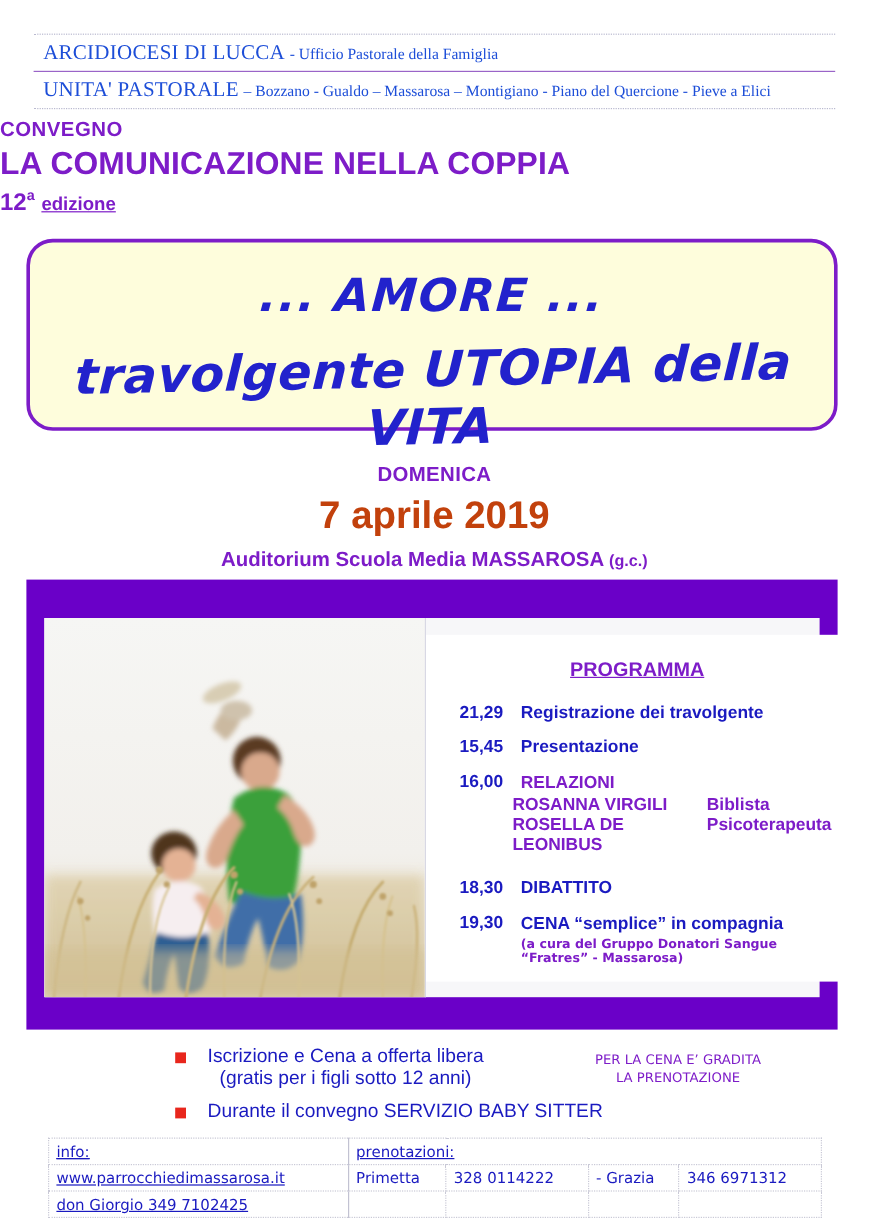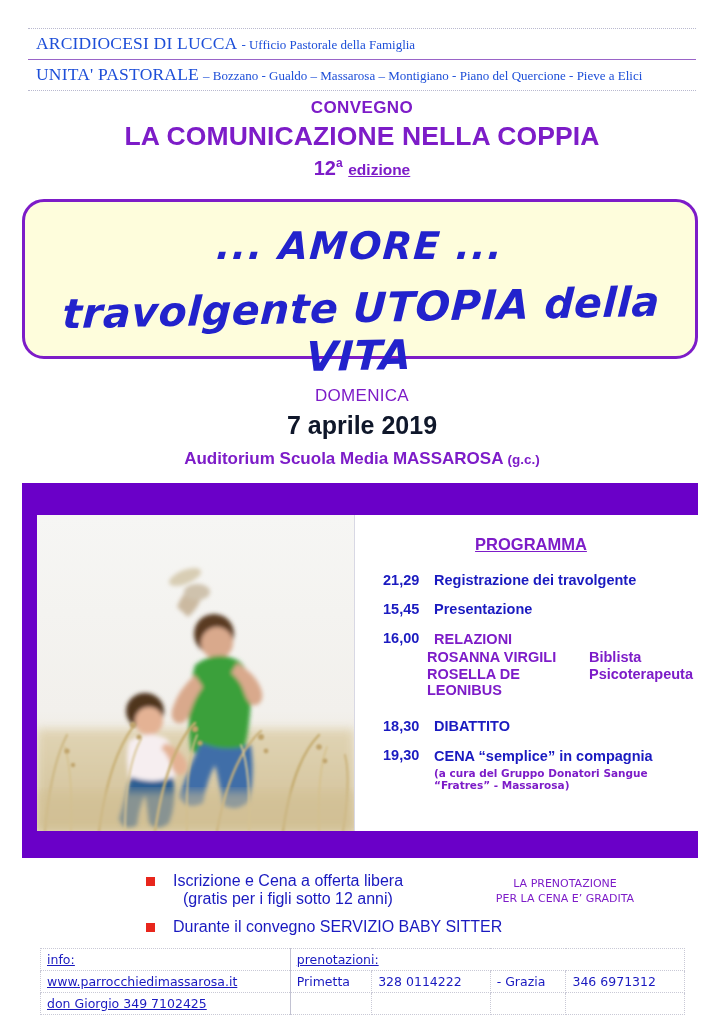--- a/index.html
+++ b/index.html
@@ -38,21 +38,21 @@
   .hdr-sub {
     font-size: 13px;
   }
 
   
   .convegno-block {
     position: absolute;
     left: 0;
     top: 98px;
     width: 724px;
-    text-align: center;
+    text-align: left;
     color: #7D1CC8;
     font-weight: bold;
   }
   .convegno-label { font-size: 17px; letter-spacing: 0.4px; }
   .convegno-main {
     font-size: 26.5px;
     letter-spacing: 0.1px;
     margin-top: 3px;
   }
   .convegno-ed {
@@ -103,28 +103,28 @@
 
   
   .date-block {
     position: absolute;
     left: 0; top: 386px;
     width: 724px;
     text-align: center;
   }
   .date-day {
     color: #7D1CC8;
-    font-weight: normal;
+    font-weight: bold;
     font-size: 17px;
     letter-spacing: 0.3px;
   }
   .date-main {
-    color: #0f172a;
-    font-weight: bold;
-    font-size: 25px;
+    color: #c2410c;
+    font-weight: bold;
+    font-size: 32px;
     margin-top: 5px;
   }
   .date-venue {
     color: #7D1CC8;
     font-weight: bold;
     font-size: 17px;
     margin-top: 9px;
   }
   .date-venue .gc { font-size: 13.5px; }
 
@@ -138,20 +138,21 @@
     background: #6A00C8;
   }
   .banner-inner {
     position: absolute;
     left: 15px;
     top: 32px;
     width: 646px;
     height: 316px;
     background: #F7F7F9;
     display: flex;
+    align-items: center;
   }
   .photo {
     width: 317px;
     height: 316px;
     position: relative;
     overflow: hidden;
     background: #f2f2f2;
     border-right: 1px solid #d8d8e4;
     flex: none;
   }
@@ -436,22 +437,22 @@
       <span class="sub">(gratis per i figli sotto 12 anni)</span>
     </span>
   </div>
 
   <div class="bullet-row" style="left:146px; top:46px;">
     <span class="bullet-sq"></span>
     <span class="bullet-text">Durante il convegno  SERVIZIO BABY SITTER</span>
   </div>
 
   <div class="pren-note">
+    <div>PER LA CENA E’ GRADITA</div>
     <div>LA PRENOTAZIONE</div>
-    <div>PER LA CENA E’ GRADITA</div>
   </div>
 </div>
 
 <table class="info-table">
   <tbody>
       <tr>
     <td colspan="2" class="solidline">
       <span class="u">info:</span>
     </td>
     <td colspan="4">

